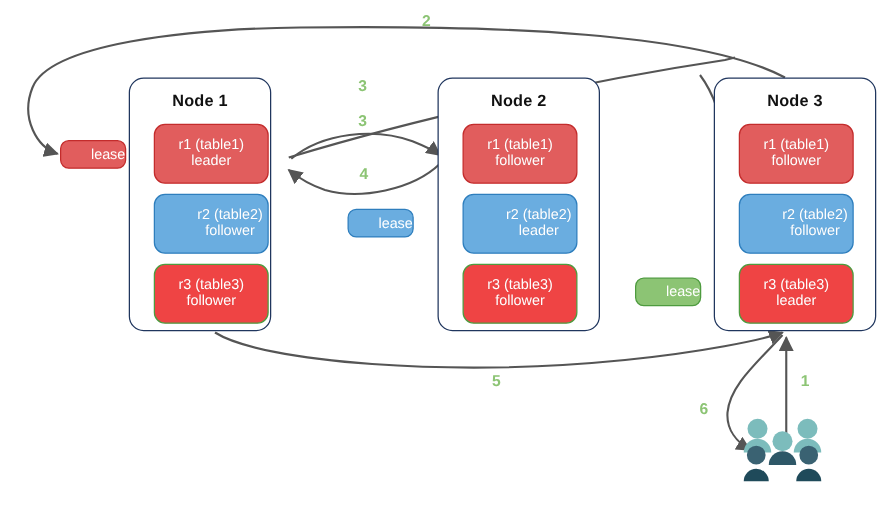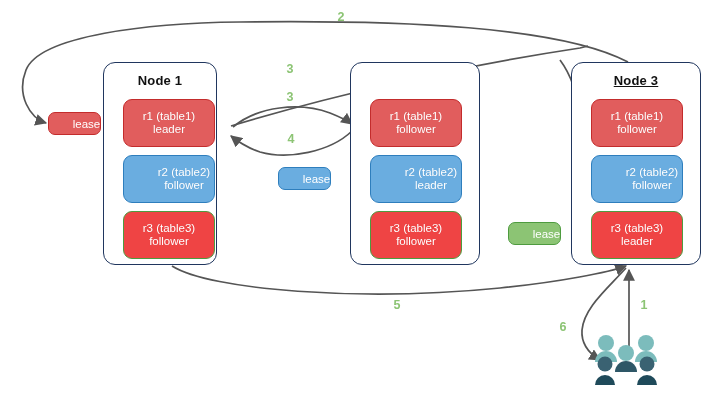--- a/index.html
+++ b/index.html
@@ -108,36 +108,37 @@
       <span class="l1">r2 (table2)</span>
       <span class="l2">follower</span>
     </div>
     <div class="replica rep-green" style="left:19px;top:148px;width:92px;height:48px;">
       <span class="l1">r3 (table3)</span>
       <span class="l2">follower</span>
     </div>
   </div>
 
   <div class="node-box" style="left:350px;top:62px;width:130px;height:203px;">
+    <div class="node-title" style="top:10px;">Node 2</div>
     <div class="replica rep-red" style="left:19px;top:36px;width:92px;height:48px;">
       <span class="l1">r1 (table1)</span>
       <span class="l2">follower</span>
     </div>
     <div class="replica rep-blue" style="left:19px;top:92px;width:92px;height:48px;">
       <span class="l1">r2 (table2)</span>
       <span class="l2">leader</span>
     </div>
     <div class="replica rep-green" style="left:19px;top:148px;width:92px;height:48px;">
       <span class="l1">r3 (table3)</span>
       <span class="l2">follower</span>
     </div>
   </div>
 
   <div class="node-box" style="left:571px;top:62px;width:130px;height:203px;">
-    <div class="node-title" style="top:10px;text-decoration:underline;">Node 3</div>
+    <div class="node-title" style="top:10px;">Node 3</div>
     <div class="replica rep-red" style="left:19px;top:36px;width:92px;height:48px;">
       <span class="l1">r1 (table1)</span>
       <span class="l2">follower</span>
     </div>
     <div class="replica rep-blue" style="left:19px;top:92px;width:92px;height:48px;">
       <span class="l1">r2 (table2)</span>
       <span class="l2">follower</span>
     </div>
     <div class="replica rep-green" style="left:19px;top:148px;width:92px;height:48px;">
       <span class="l1">r3 (table3)</span>

